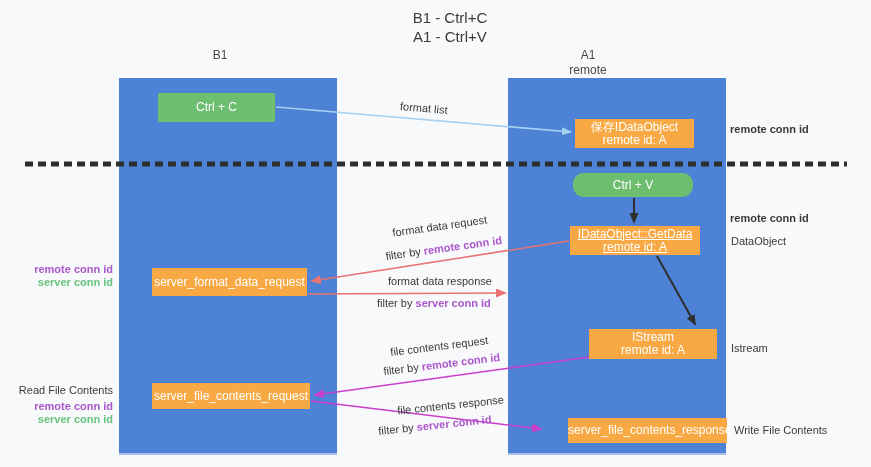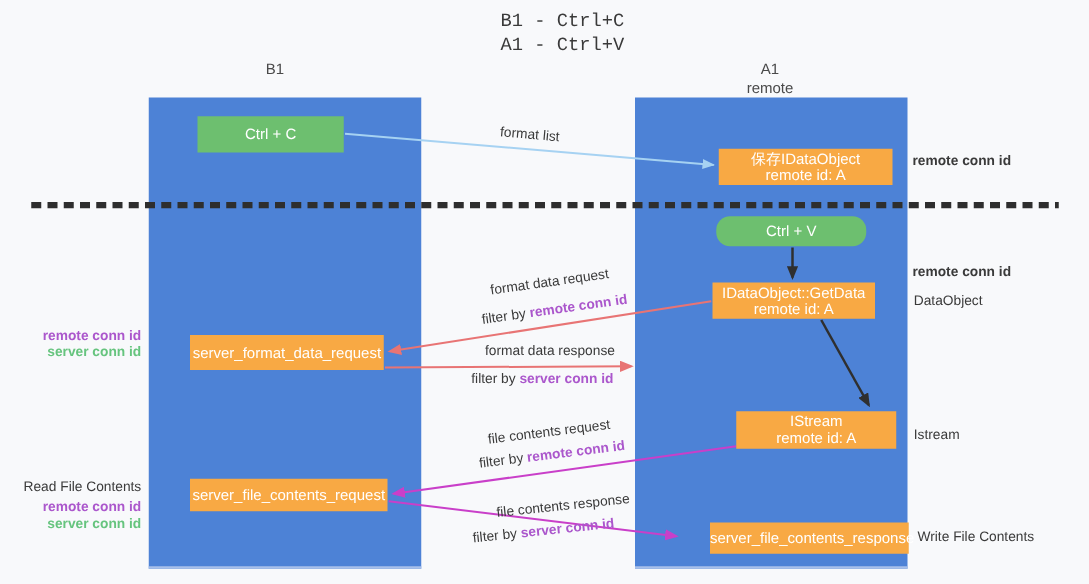--- a/index.html
+++ b/index.html
@@ -1,17 +1,17 @@
 <!DOCTYPE html>
 <html style="--lane-blue: #4d82d6; --box-orange: #f8a944; --box-green: #6dbf6f; --arrow-light-blue: #a6d2f2; --arrow-red: #e87474; --arrow-magenta: #c93fc9; --arrow-black: #2f2f2f; --text-purple: #ab57cc; --text-green: #66c47e; --dashed-line: #2e2e2e;"><head>
 <meta charset="utf-8">
 <style>
   html,body{margin:0;padding:0;background:#f8f9fb;font-family:"Liberation Sans",sans-serif;}
   #stage{position:relative;width:871px;height:467px;background:#f8f9fb;overflow:hidden;}
-  .title{position:absolute;left:350px;width:200px;text-align:center;font-size:15px;color:#3a3a3a;line-height:19px;font-family:Liberation Mono, monospace;}
+  .title{position:absolute;left:350px;width:200px;text-align:center;font-size:15px;color:#3a3a3a;line-height:19px;}
   .lane-header{position:absolute;width:200px;text-align:center;font-size:12px;color:#4a4a4a;line-height:15px;}
   .lane{position:absolute;top:78px;height:375px;background:var(--lane-blue);border-bottom:2px solid #a8c0ea;}
   .node{position:absolute;color:#ffffff;font-size:12px;text-align:center;display:flex;flex-direction:column;justify-content:center;line-height:13px;}
   .orange{background:var(--box-orange);}
   .green{background:var(--box-green);}
   svg.overlay{position:absolute;left:0;top:0;pointer-events:none;}
   .edge-label{position:absolute;font-size:11px;color:#3a3a3a;white-space:nowrap;transform-origin:center;}
   .colored-strong{font-weight:bold;}
   .purple{color:var(--text-purple);}
   .greentxt{color:var(--text-green);}
@@ -23,21 +23,21 @@
 <body>
 
 <div id="stage">
 
   <div class="title" style="top:8px;">B1 - Ctrl+C</div>
   <div class="title" style="top:27px;">A1 - Ctrl+V</div>
 
   <div class="lane-header" style="left:120px;top:48px;">
     <div>B1</div>
   </div>
-  <div class="lane-header" style="left:516px;top:48px;">
+  <div class="lane-header" style="left:488px;top:48px;">
     <div>A1</div>
     <div>remote</div>
   </div>
 
   <div class="lane" style="left:119px;width:218px;"></div>
   <div class="lane" style="left:508px;width:218px;"></div>
 
   <svg class="overlay" width="871" height="467" viewBox="0 0 871 467">
     <defs>
       <marker id="m-blue" markerWidth="10" markerHeight="8" refX="9" refY="4" orient="auto" markerUnits="userSpaceOnUse">
@@ -59,28 +59,28 @@
     <line x1="569" y1="241" x2="312" y2="281" stroke-width="1.6" marker-end="url(#m-red)" style="stroke:var(--arrow-red)"></line>
     <line x1="308" y1="294" x2="505" y2="293" stroke-width="1.6" marker-end="url(#m-red)" style="stroke:var(--arrow-red)"></line>
     <line x1="657" y1="256" x2="695" y2="324" stroke-width="2" marker-end="url(#m-black)" style="stroke:var(--arrow-black)"></line>
     <line x1="589" y1="357" x2="315" y2="395" stroke-width="1.6" marker-end="url(#m-magenta)" style="stroke:var(--arrow-magenta)"></line>
     <line x1="311" y1="401" x2="541" y2="429" stroke-width="1.6" marker-end="url(#m-magenta)" style="stroke:var(--arrow-magenta)"></line>
   </svg>
 
   <div class="node green" style="left:158px;top:93px;width:117px;height:29px;">
     <div>Ctrl + C</div>
   </div>
-  <div class="node orange" style="left:575px;top:119px;width:139px;height:29px;">
+  <div class="node orange" style="left:575px;top:119px;width:119px;height:29px;">
     <div>保存IDataObject</div>
     <div>remote id: A</div>
   </div>
   <div class="node green" style="left:573px;top:173px;width:120px;height:24px;border-radius:11px;">
     <div>Ctrl + V</div>
   </div>
-  <div class="node orange" style="left:570px;top:226px;width:130px;height:29px;">
+  <div class="node orange" style="left:570px;top:226px;width:130px;height:29px;text-decoration:underline;">
     <div>IDataObject::GetData</div>
     <div>remote id: A</div>
   </div>
   <div class="node orange" style="left:152px;top:268px;width:155px;height:28px;">
     <div>server_format_data_request</div>
   </div>
   <div class="node orange" style="left:589px;top:329px;width:128px;height:30px;">
     <div>IStream</div>
     <div>remote id: A</div>
   </div>

